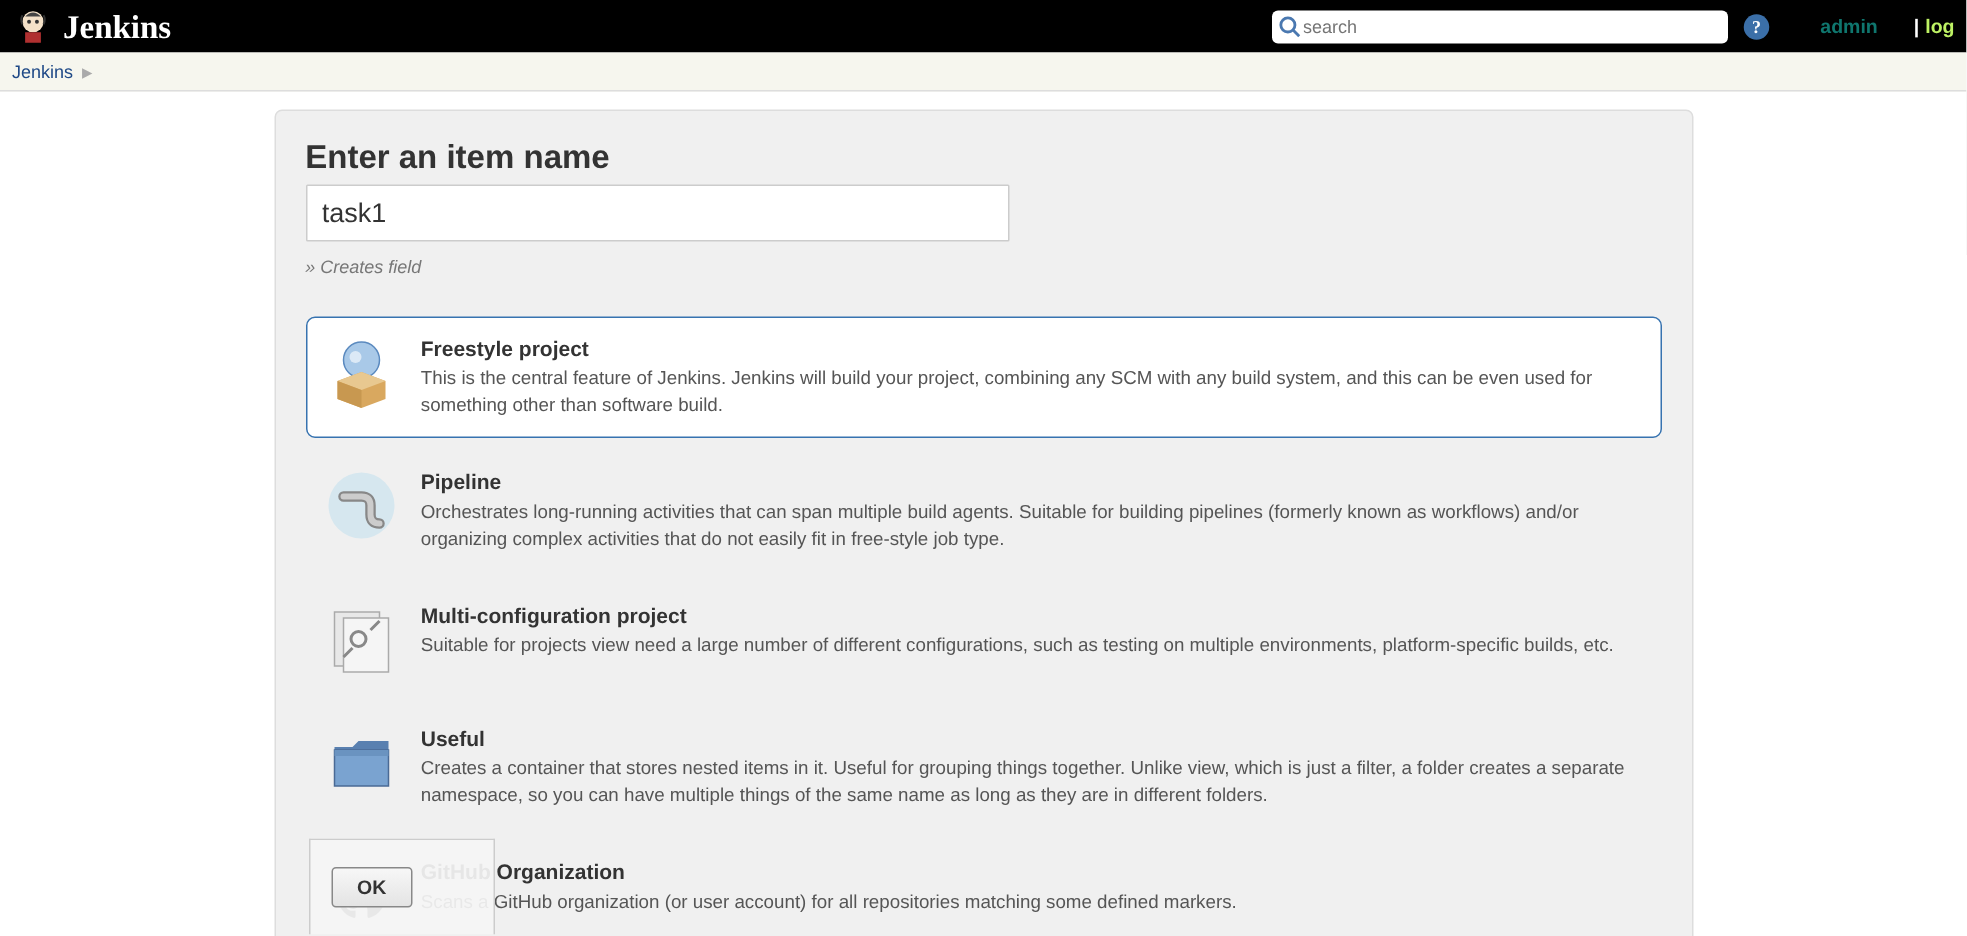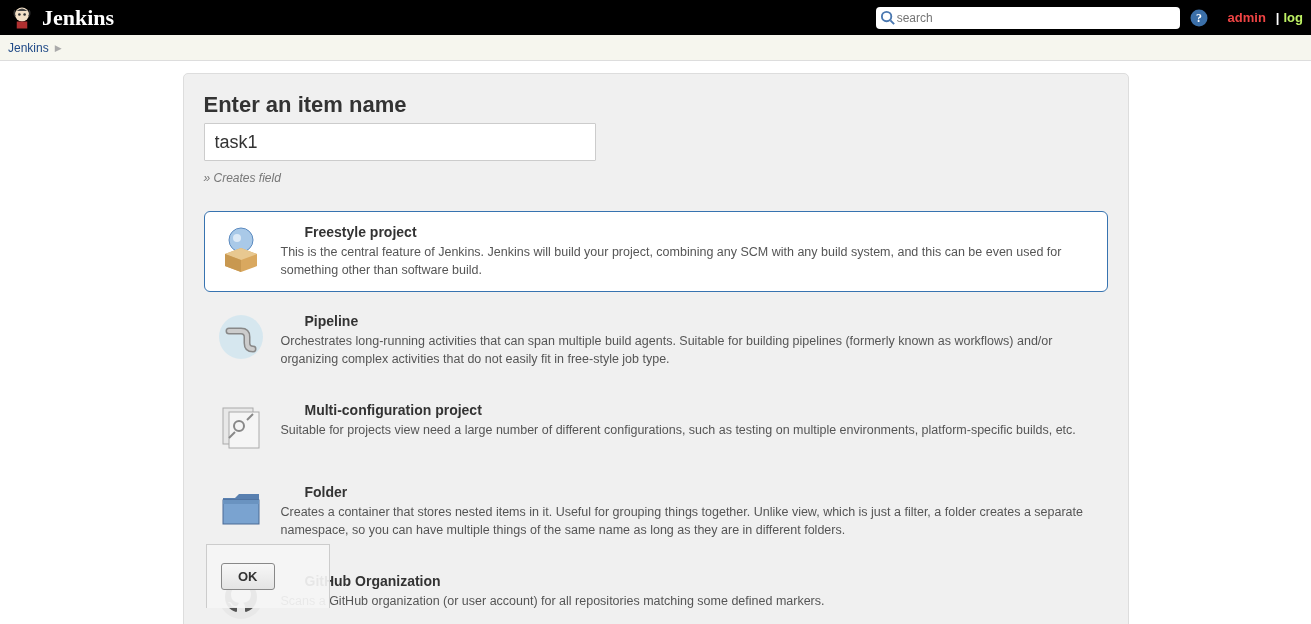--- a/index.html
+++ b/index.html
@@ -7,43 +7,43 @@
 
 .topbar { background: #000; height: 35px; display: flex; align-items: center; padding: 0 8px; }
 .logo-area { display: flex; align-items: center; gap: 6px; }
 .jenkins-face { width: 28px; height: 28px; }
 .logo-text { color: #fff; font-family: Georgia, serif; font-weight: bold; font-size: 22px; }
 .topbar-spacer { flex: 1; }
 .search-box { background: #fff; border-radius: 4px; height: 22px; width: 304px; display: flex; align-items: center; padding: 0 4px; }
 .search-icon { width: 16px; height: 16px; margin-right: 2px; }
 .search-box input { border: none; outline: none; font-size: 12px; width: 100%; background: transparent; color: #555; }
 .help-icon { width: 18px; height: 18px; margin: 0 10px; }
-.user-link { color: #ef4444; font-weight: bold; font-size: 13px; margin: 0 10px; text-decoration: none; }
+.user-link { color: #0f766e; font-weight: bold; font-size: 13px; margin: 0 24px; text-decoration: none; }
 .divider { color: #fff; font-weight: bold; }
 .logout-link { color: #bef264; font-weight: bold; font-size: 13px; margin-left: 4px; text-decoration: none; }
 
 .breadcrumb-bar { background: #f6f6ee; border-bottom: 1px solid #ddd; height: 26px; display: flex; align-items: center; padding: 0 8px; }
 .breadcrumb-link { color: #204a87; font-size: 12px; text-decoration: none; margin-right: 6px; }
 .breadcrumb-arrow { color: #aaa; font-size: 9px; margin-right: 6px; }
 
 .main { padding: 12px 0 0 0; display: flex; justify-content: center; }
 .panel { width: 946px; background: #f0f0f0; border: 1px solid #ddd; border-radius: 5px; padding: 18px 20px 30px 20px; position: relative; }
 .panel-title { font-size: 22px; font-weight: bold; color: #333; margin-bottom: 5px; }
-.name-input { width: 392px; height: 38px; font-size: 18px; padding: 4px 10px; border: 1px solid #ccc; border-radius: 1px; background: #fff; color: #333; }
+.name-input { width: 469px; height: 38px; font-size: 18px; padding: 4px 10px; border: 1px solid #ccc; border-radius: 1px; background: #fff; color: #333; }
 .required-note { margin-top: 10px; font-style: italic; color: #777; font-size: 12px; }
 
 .item-list { margin-top: 26px; }
 .item { display: flex; align-items: flex-start; gap: 16px; padding: 12px 12px; border: 1px solid transparent; border-radius: 6px; margin-bottom: 8px; cursor: pointer; }
 .item.selected { background: #fff; border: 1px solid #3773b0; }
 .item-icon { width: 48px; height: 48px; flex-shrink: 0; display: flex; align-items: center; justify-content: center; }
 .item-body { flex: 1; }
-.item-title { font-weight: bold; font-size: 14px; color: #333; margin-bottom: 4px; margin-left: 24px; }
+.item-title { font-weight: bold; font-size: 14px; color: #333; margin-bottom: 4px; }
 .item-desc { font-size: 12.5px; color: #555; line-height: 1.4; }
 
-.ok-bar { position: fixed; left: 206px; bottom: 16px; width: 124px; background: rgba(245,245,245,0.92); border: 1px solid #ccc; border-bottom: none; padding: 18px 14px; }
+.ok-bar { position: fixed; left: 206px; bottom: 1px; width: 124px; background: rgba(245,245,245,0.92); border: 1px solid #ccc; border-bottom: none; padding: 18px 14px; }
 .ok-button { background: linear-gradient(#f7f7f7, #e4e4e4); border: 1px solid #888; border-radius: 3px; padding: 5px 16px; font-weight: bold; color: #333; font-size: 13px; cursor: pointer; }
 </style>
 </head>
 <body>
 
 <div class="topbar">
   <div class="logo-area">
     <span class="jenkins-face">
       <svg viewBox="0 0 32 32">
           <circle cx="16" cy="12" r="8" fill="#f4e1c8"></circle>
@@ -140,21 +140,21 @@
 
       <div class="item">
         <div class="item-icon">
           <svg viewBox="0 0 48 48">
               <path d="M6 14 L18 14 L22 10 L42 10 L42 16 L6 16 Z" fill="#5980b0"></path>
               <rect x="6" y="16" width="36" height="24" fill="#7aa3d0" stroke="#4a6a95"></rect>
               <rect x="6" y="16" width="36" height="4" fill="#6a93c0"></rect>
             </svg>
         </div>
         <div class="item-body">
-          <div class="item-title">Folder</div>
+          <div class="item-title">Useful</div>
           <div class="item-desc">Creates a container that stores nested items in it. Useful for grouping things together. Unlike view, which is just a filter, a folder creates a separate namespace, so you can have multiple things of the same name as long as they are in different folders.</div>
         </div>
       </div>
 
       <div class="item">
         <div class="item-icon">
           <svg viewBox="0 0 48 48">
               <circle cx="24" cy="24" r="22" fill="#e8e8e8"></circle>
               <path d="M24 8 C15 8 8 15 8 24 C8 31 12 37 19 39 C20 39 20 38 20 38 L20 34 C15 35 14 32 14 32 C13 30 12 30 12 30 C10 29 12 29 12 29 C14 29 15 31 15 31 C17 34 20 33 21 32 C21 31 22 30 22 30 C18 29 14 28 14 21 C14 19 15 17 16 16 C16 15 15 13 17 11 C17 11 18 10 21 12 C23 12 25 12 27 12 C30 10 31 11 31 11 C33 13 32 15 32 16 C33 17 34 19 34 21 C34 28 30 29 26 30 C27 30 28 32 28 34 L28 38 C28 38 28 39 29 39 C36 37 40 31 40 24 C40 15 33 8 24 8 Z" fill="#555"></path>
             </svg>

